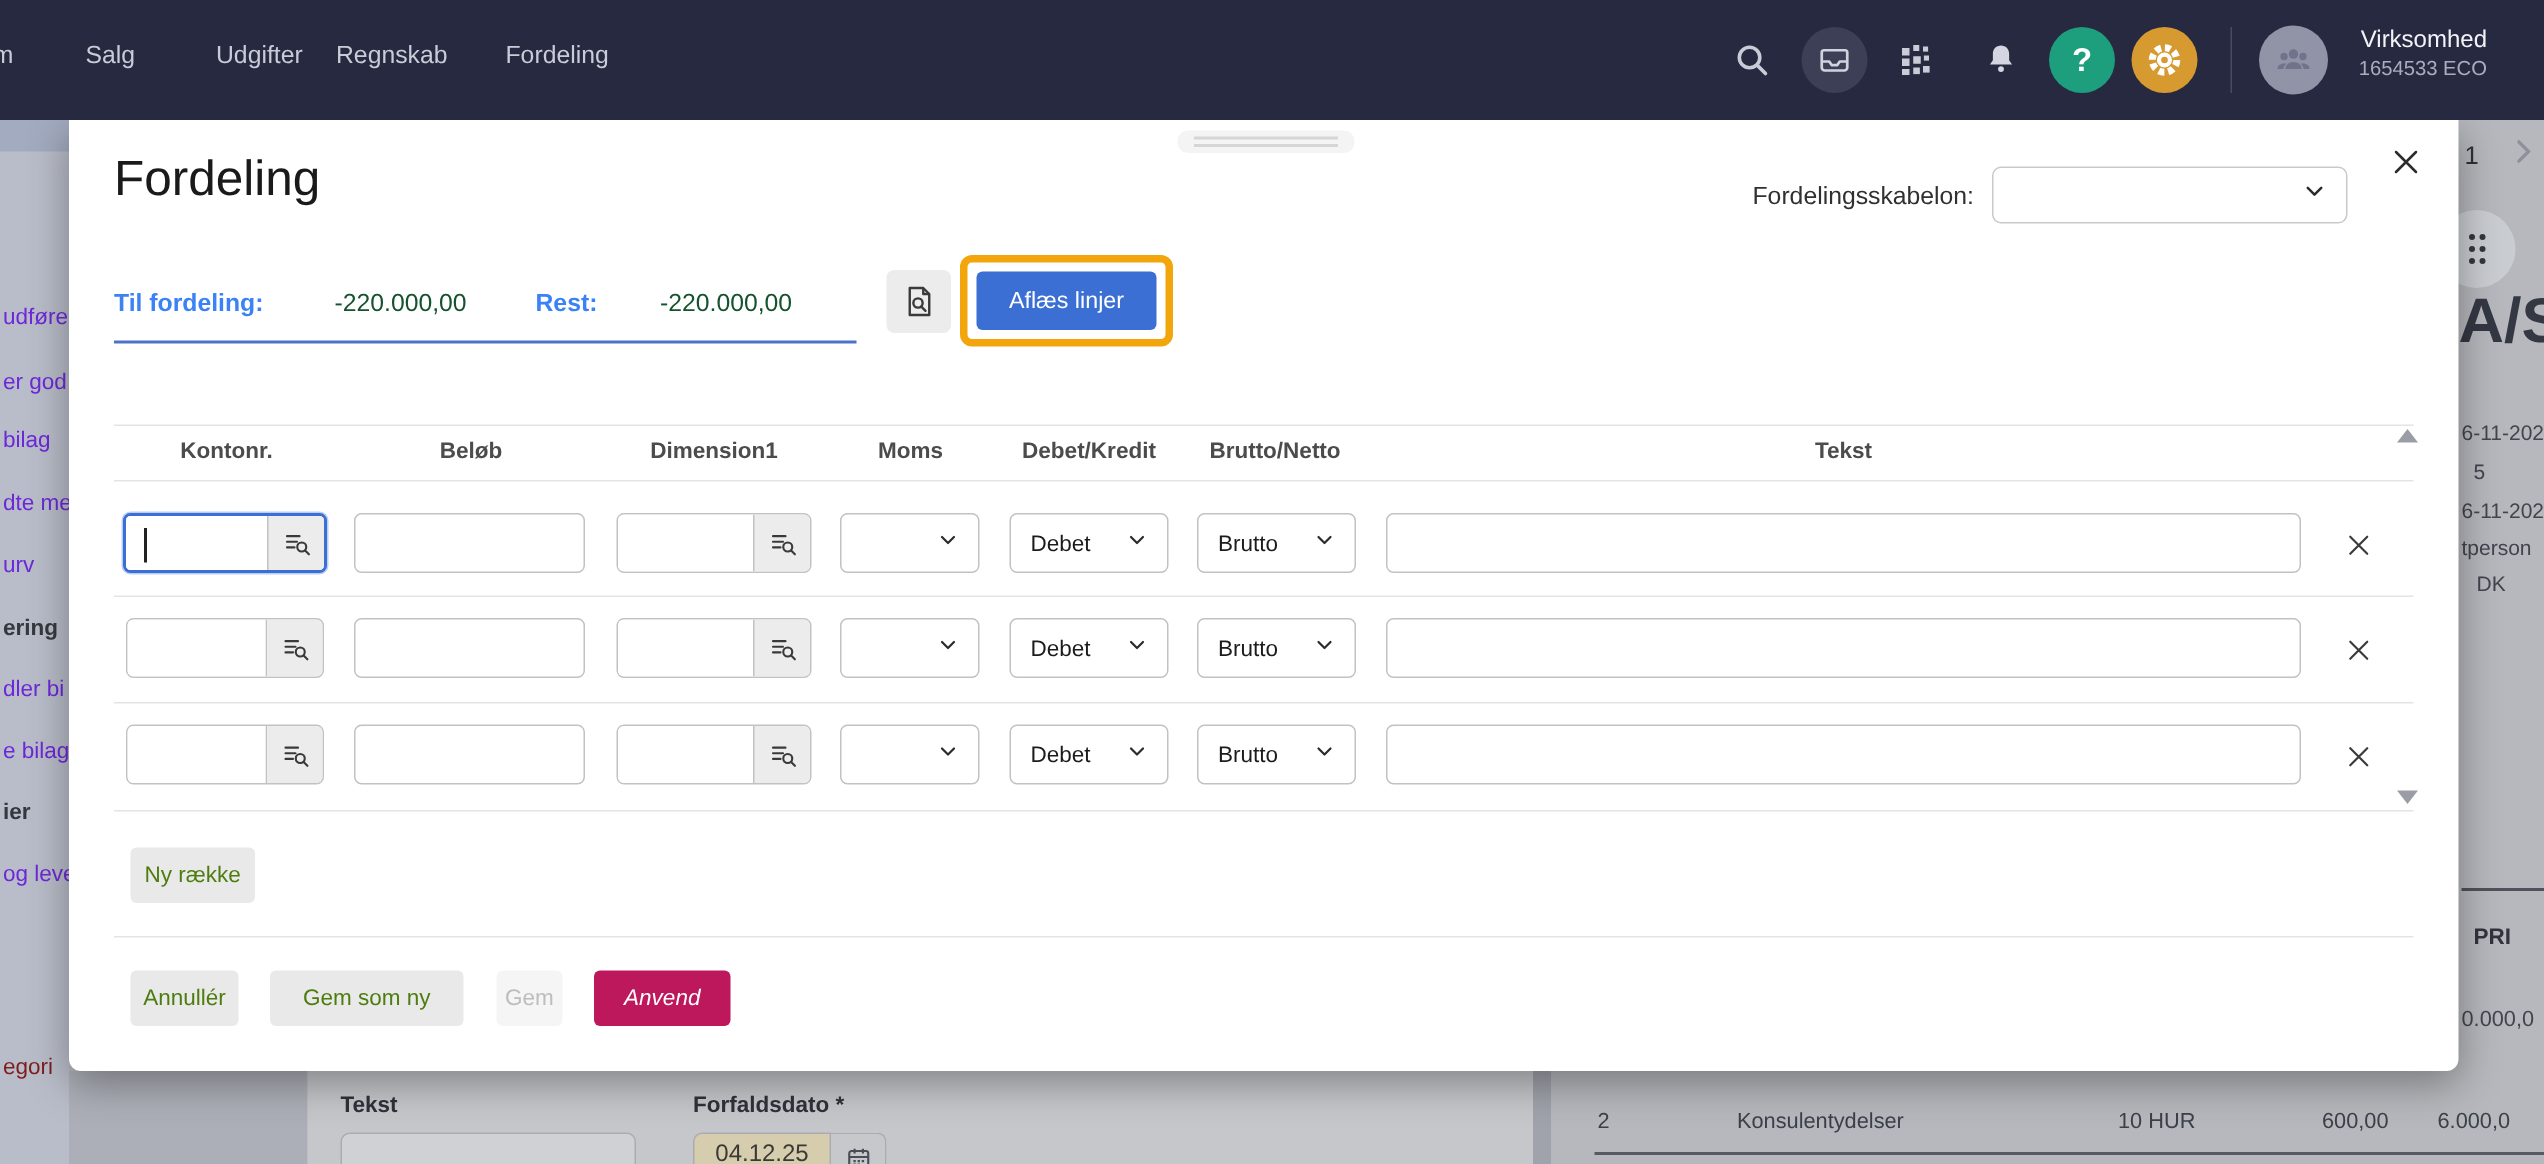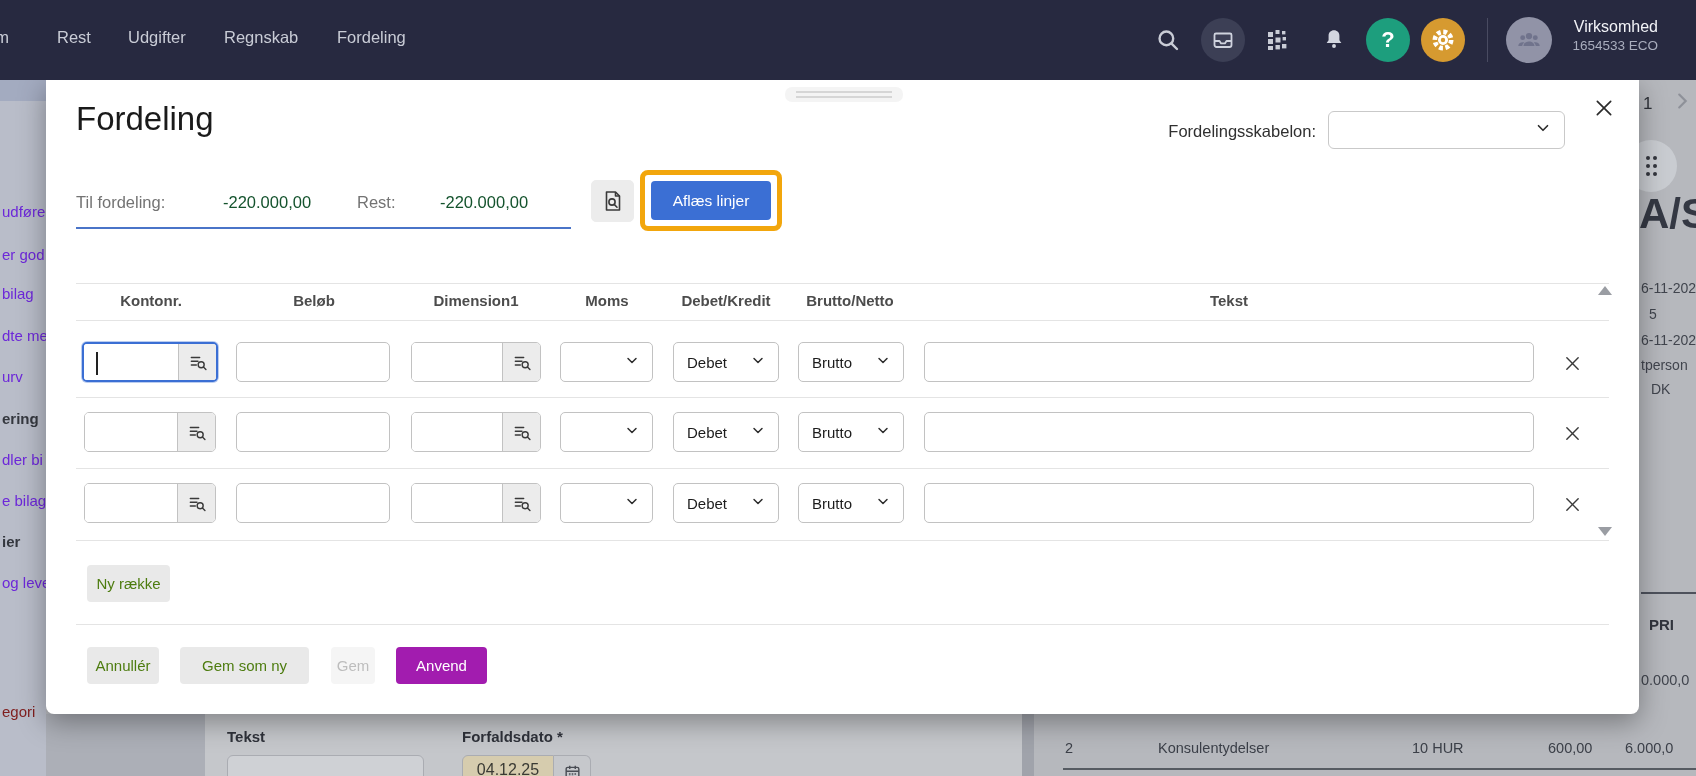--- a/index.html
+++ b/index.html
@@ -56,21 +56,21 @@
   
   .modal { position:absolute; left:46px; top:80px; width:1593px; height:634px; background:#ffffff; border-radius:0 0 8px 8px; box-shadow:0 8px 28px rgba(0,0,0,0.35); z-index:20; }
   .drag-handle { position:absolute; left:739px; top:7px; width:118px; height:15px; background:#f4f4f4; border-radius:7px; display:flex; flex-direction:column; justify-content:center; gap:3px; align-items:center; }
   .drag-handle i { display:block; width:96px; height:2px; background:#d6d6d6; }
   .close-x { position:absolute; left:1544px; top:14px; width:28px; height:28px; cursor:pointer; display:flex; align-items:center; justify-content:center; }
   .modal-title { position:absolute; left:30px; top:20px; font-size:33px; color:#1a1a1a; font-weight:400; }
   .template-label { position:absolute; left:1000px; top:42px; width:270px; text-align:right; font-size:16.5px; color:#303030; }
   .template-select { position:absolute; left:1282px; top:31px; width:237px; height:38px; border:1px solid #c9c9c9; border-radius:6px; background:#fff; cursor:pointer; }
   .chev { position:absolute; right:12px; top:50%; transform:translateY(-50%); }
 
-  .sum-label { position:absolute; font-weight:normal; font-size:16.5px; color:#737373; top:113px; }
+  .sum-label { position:absolute; font-weight:bold; font-size:16.5px; color:#3b82f6; top:113px; }
   .sum-value { position:absolute; font-size:16.5px; color:#14532d; top:113px; }
   .sum-underline { position:absolute; left:30px; top:147px; width:495px; height:2px; background:#4a74c8; }
 
   .doc-btn { position:absolute; left:545px; top:100px; width:43px; height:42px; background:#ececec; border:1px solid #ececec; border-radius:5px; display:flex; align-items:center; justify-content:center; cursor:pointer; }
   .highlight-ring { position:absolute; left:594px; top:90px; width:142px; height:61px; border:5px solid #f2a60c; border-radius:8px; background:#fff; }
   .read-lines-btn { position:absolute; left:605px; top:101px; width:120px; height:39px; background:#3b6fd4; color:#fff; border:none; border-radius:4px; font-size:15.5px; font-family:inherit; cursor:pointer; }
 
   .tline { position:absolute; left:30px; width:1533px; height:1px; background:#e4e4e4; }
   .thead-cell { position:absolute; top:212px; transform:translateX(-50%); font-weight:bold; font-size:15px; color:#4c4c4c; white-space:nowrap; }
 
@@ -84,31 +84,31 @@
   .sel { position:absolute; height:40px; background:#fff; border:1px solid #c2c2c2; border-radius:5px; font-size:15px; color:#1c1c1c; display:flex; align-items:center; padding:0 30px 0 13px; cursor:pointer; }
   .row-x { position:absolute; left:1513px; top:8px; width:26px; height:26px; display:flex; align-items:center; justify-content:center; cursor:pointer; }
 
   .scroll-arrow { position:absolute; left:1552px; width:0; height:0; border-left:7px solid transparent; border-right:7px solid transparent; cursor:pointer; }
   .arrow-up { top:206px; border-bottom:9px solid #9a9da3; }
   .arrow-down { top:447px; border-top:9px solid #9a9da3; }
 
   .btn { position:absolute; height:37px; border:none; border-radius:4px; font-family:inherit; font-size:15px; cursor:pointer; }
   .btn-gray { background:#e9e9e9; color:#4d7c0f; }
   .btn-disabled { background:#f5f5f5; color:#bdbdbd; cursor:default; }
-  .btn-blue { background:#a21caf; color:#fff; }
+  .btn-blue { background:#be185d; color:#fff;font-style:italic; }
 </style>
 </head>
 <body>
 
 <div id="app">
 
   <div class="navbar">
     <span class="nav-item" style="left:-14px">em</span>
-    <span class="nav-item" style="left:57px">Rest</span>
-    <span class="nav-item" style="left:128px">Udgifter</span>
+    <span class="nav-item" style="left:57px">Salg</span>
+    <span class="nav-item" style="left:144px">Udgifter</span>
     <span class="nav-item" style="left:224px">Regnskab</span>
     <span class="nav-item" style="left:337px">Fordeling</span>
 
     <div class="nav-icon icon-plain" style="left:1146px">
       <svg width="26" height="26" viewBox="0 0 24 24" fill="none" stroke="#c9ccd6" stroke-width="2.2" stroke-linecap="round">
         <circle cx="10.5" cy="10.5" r="6.3"></circle>
           <path d="M15.3 15.3l5 5"></path>
       </svg>
     </div>
     <div class="nav-icon icon-inbox" style="left:1201px">

